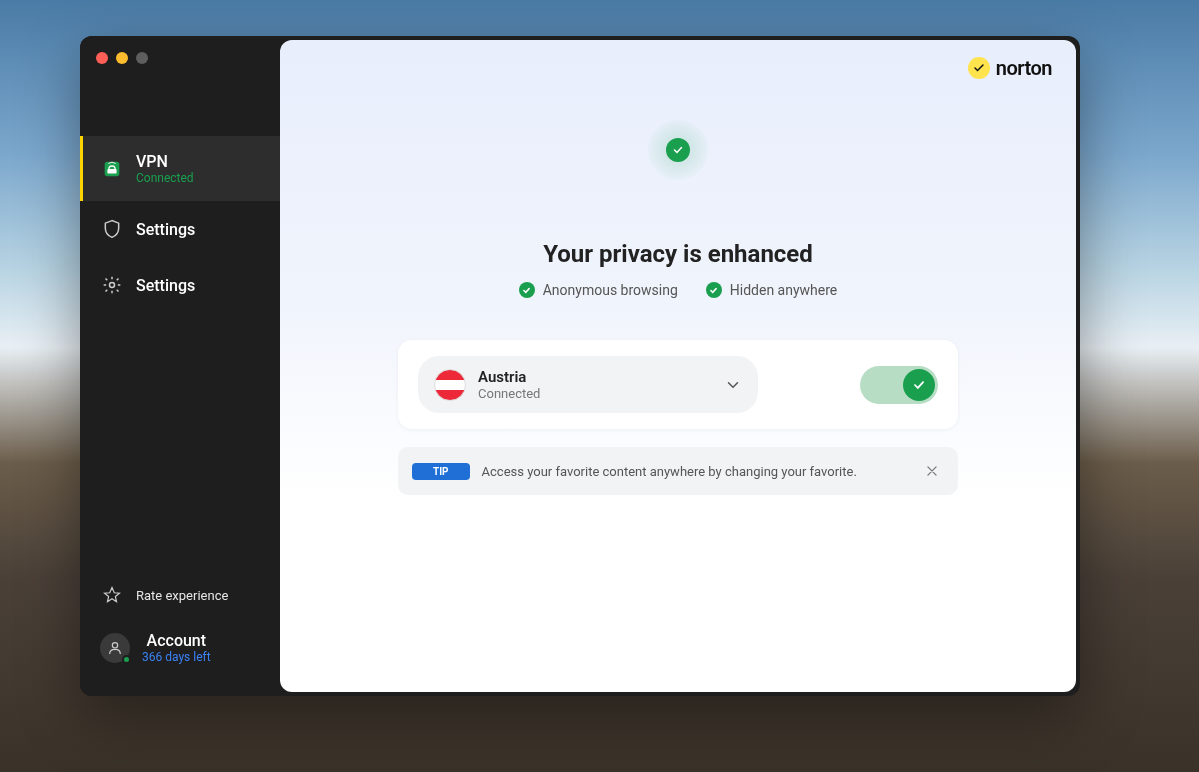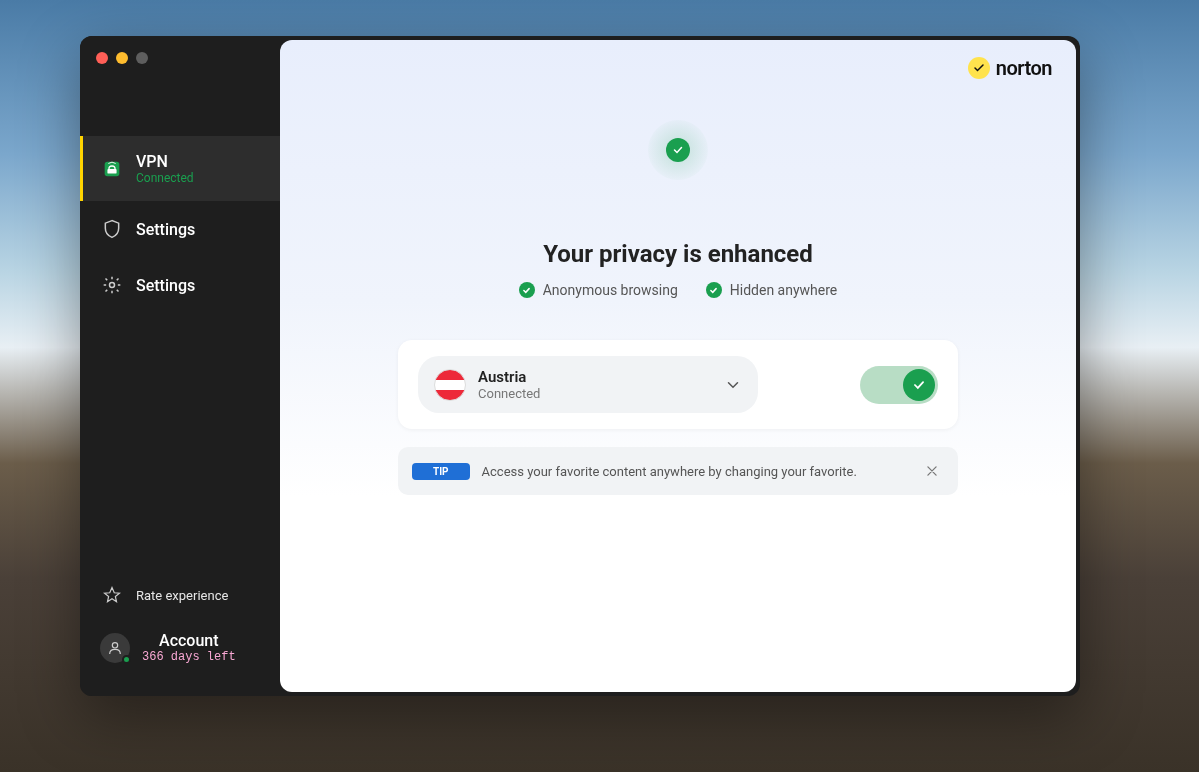--- a/index.html
+++ b/index.html
@@ -86,21 +86,21 @@
       background: #3a3a3a;
       display: flex; align-items: center; justify-content: center;
       position: relative;
       flex-shrink: 0;
     }
     .account-dot {
       position: absolute; bottom: -1px; right: -1px;
       width: 9px; height: 9px; border-radius: 50%;
       background: #1a9f4f; border: 2px solid #1e1e1e;
     }
-    .days-left { font-size: 12px; color: #f9a8d4; font-family: Liberation Mono, monospace; }
+    .days-left { font-size: 12px; color: #3b82f6; }
 
     .main-panel {
       flex: 1;
       background: linear-gradient(180deg, #e8eefc 0%, #f0f4fc 40%, #ffffff 70%);
       border-radius: 12px;
       margin: 4px 4px 4px 0;
       position: relative;
       overflow: hidden;
       display: flex;
       flex-direction: column;

